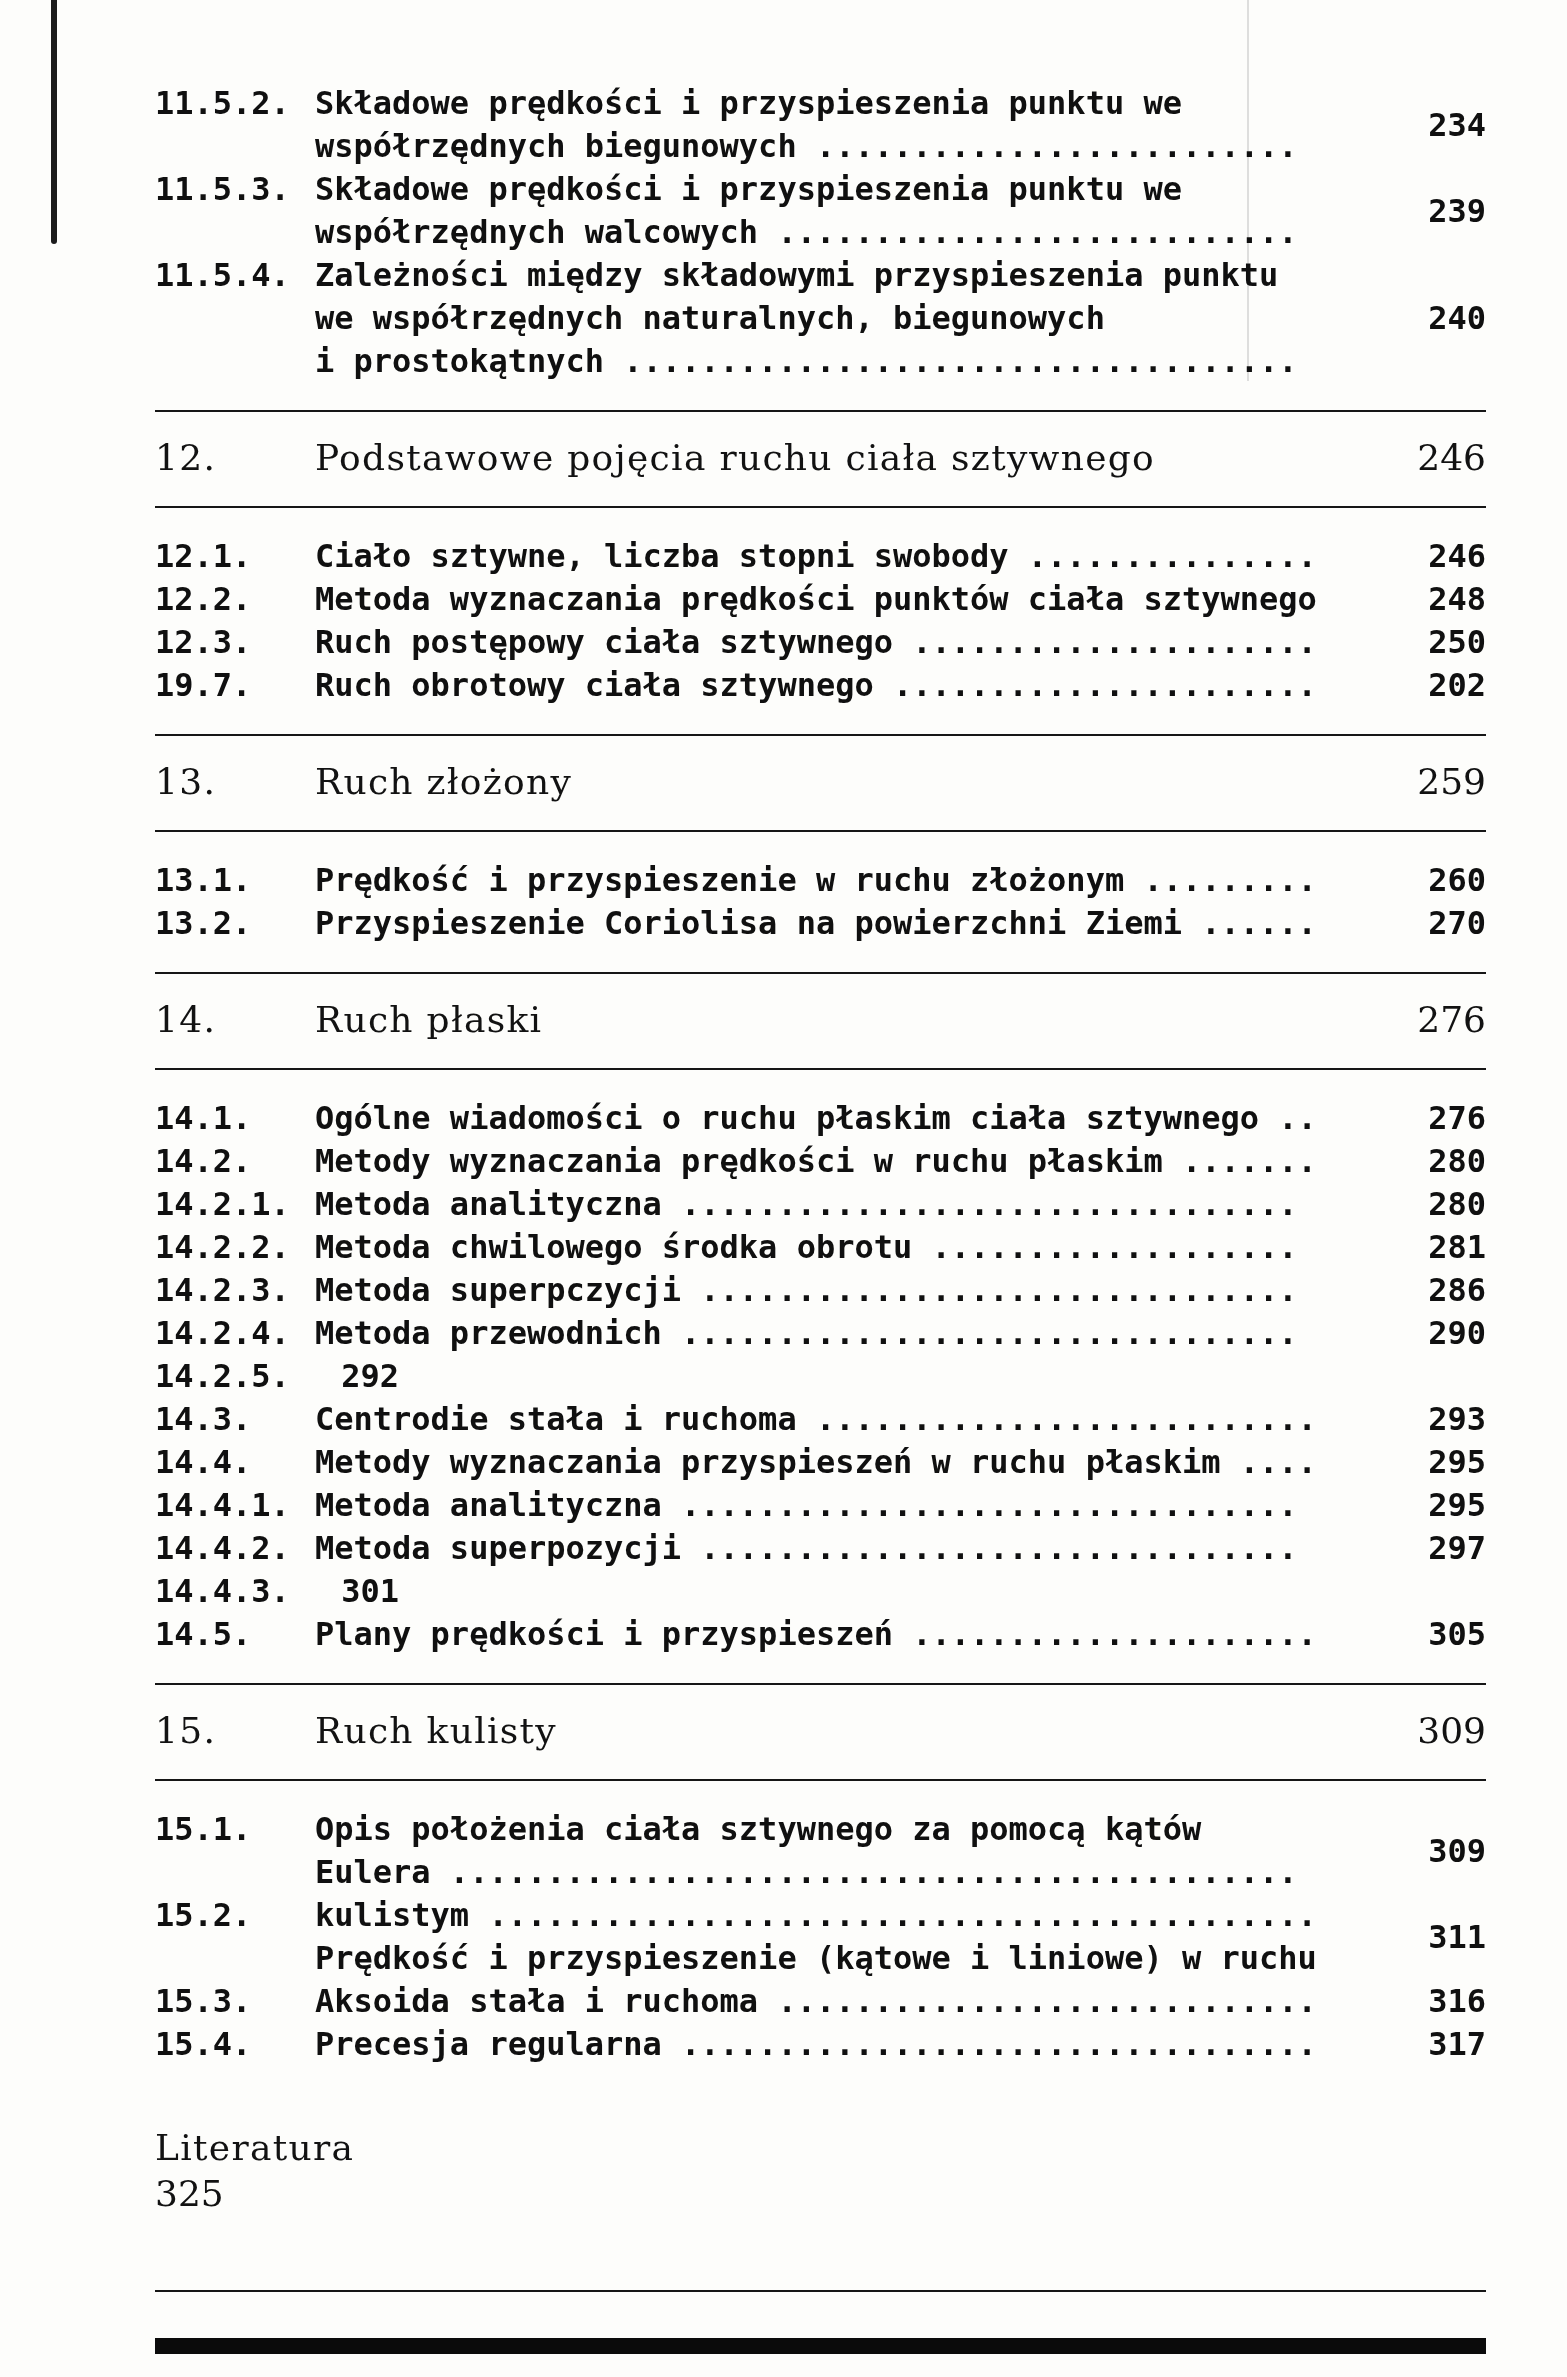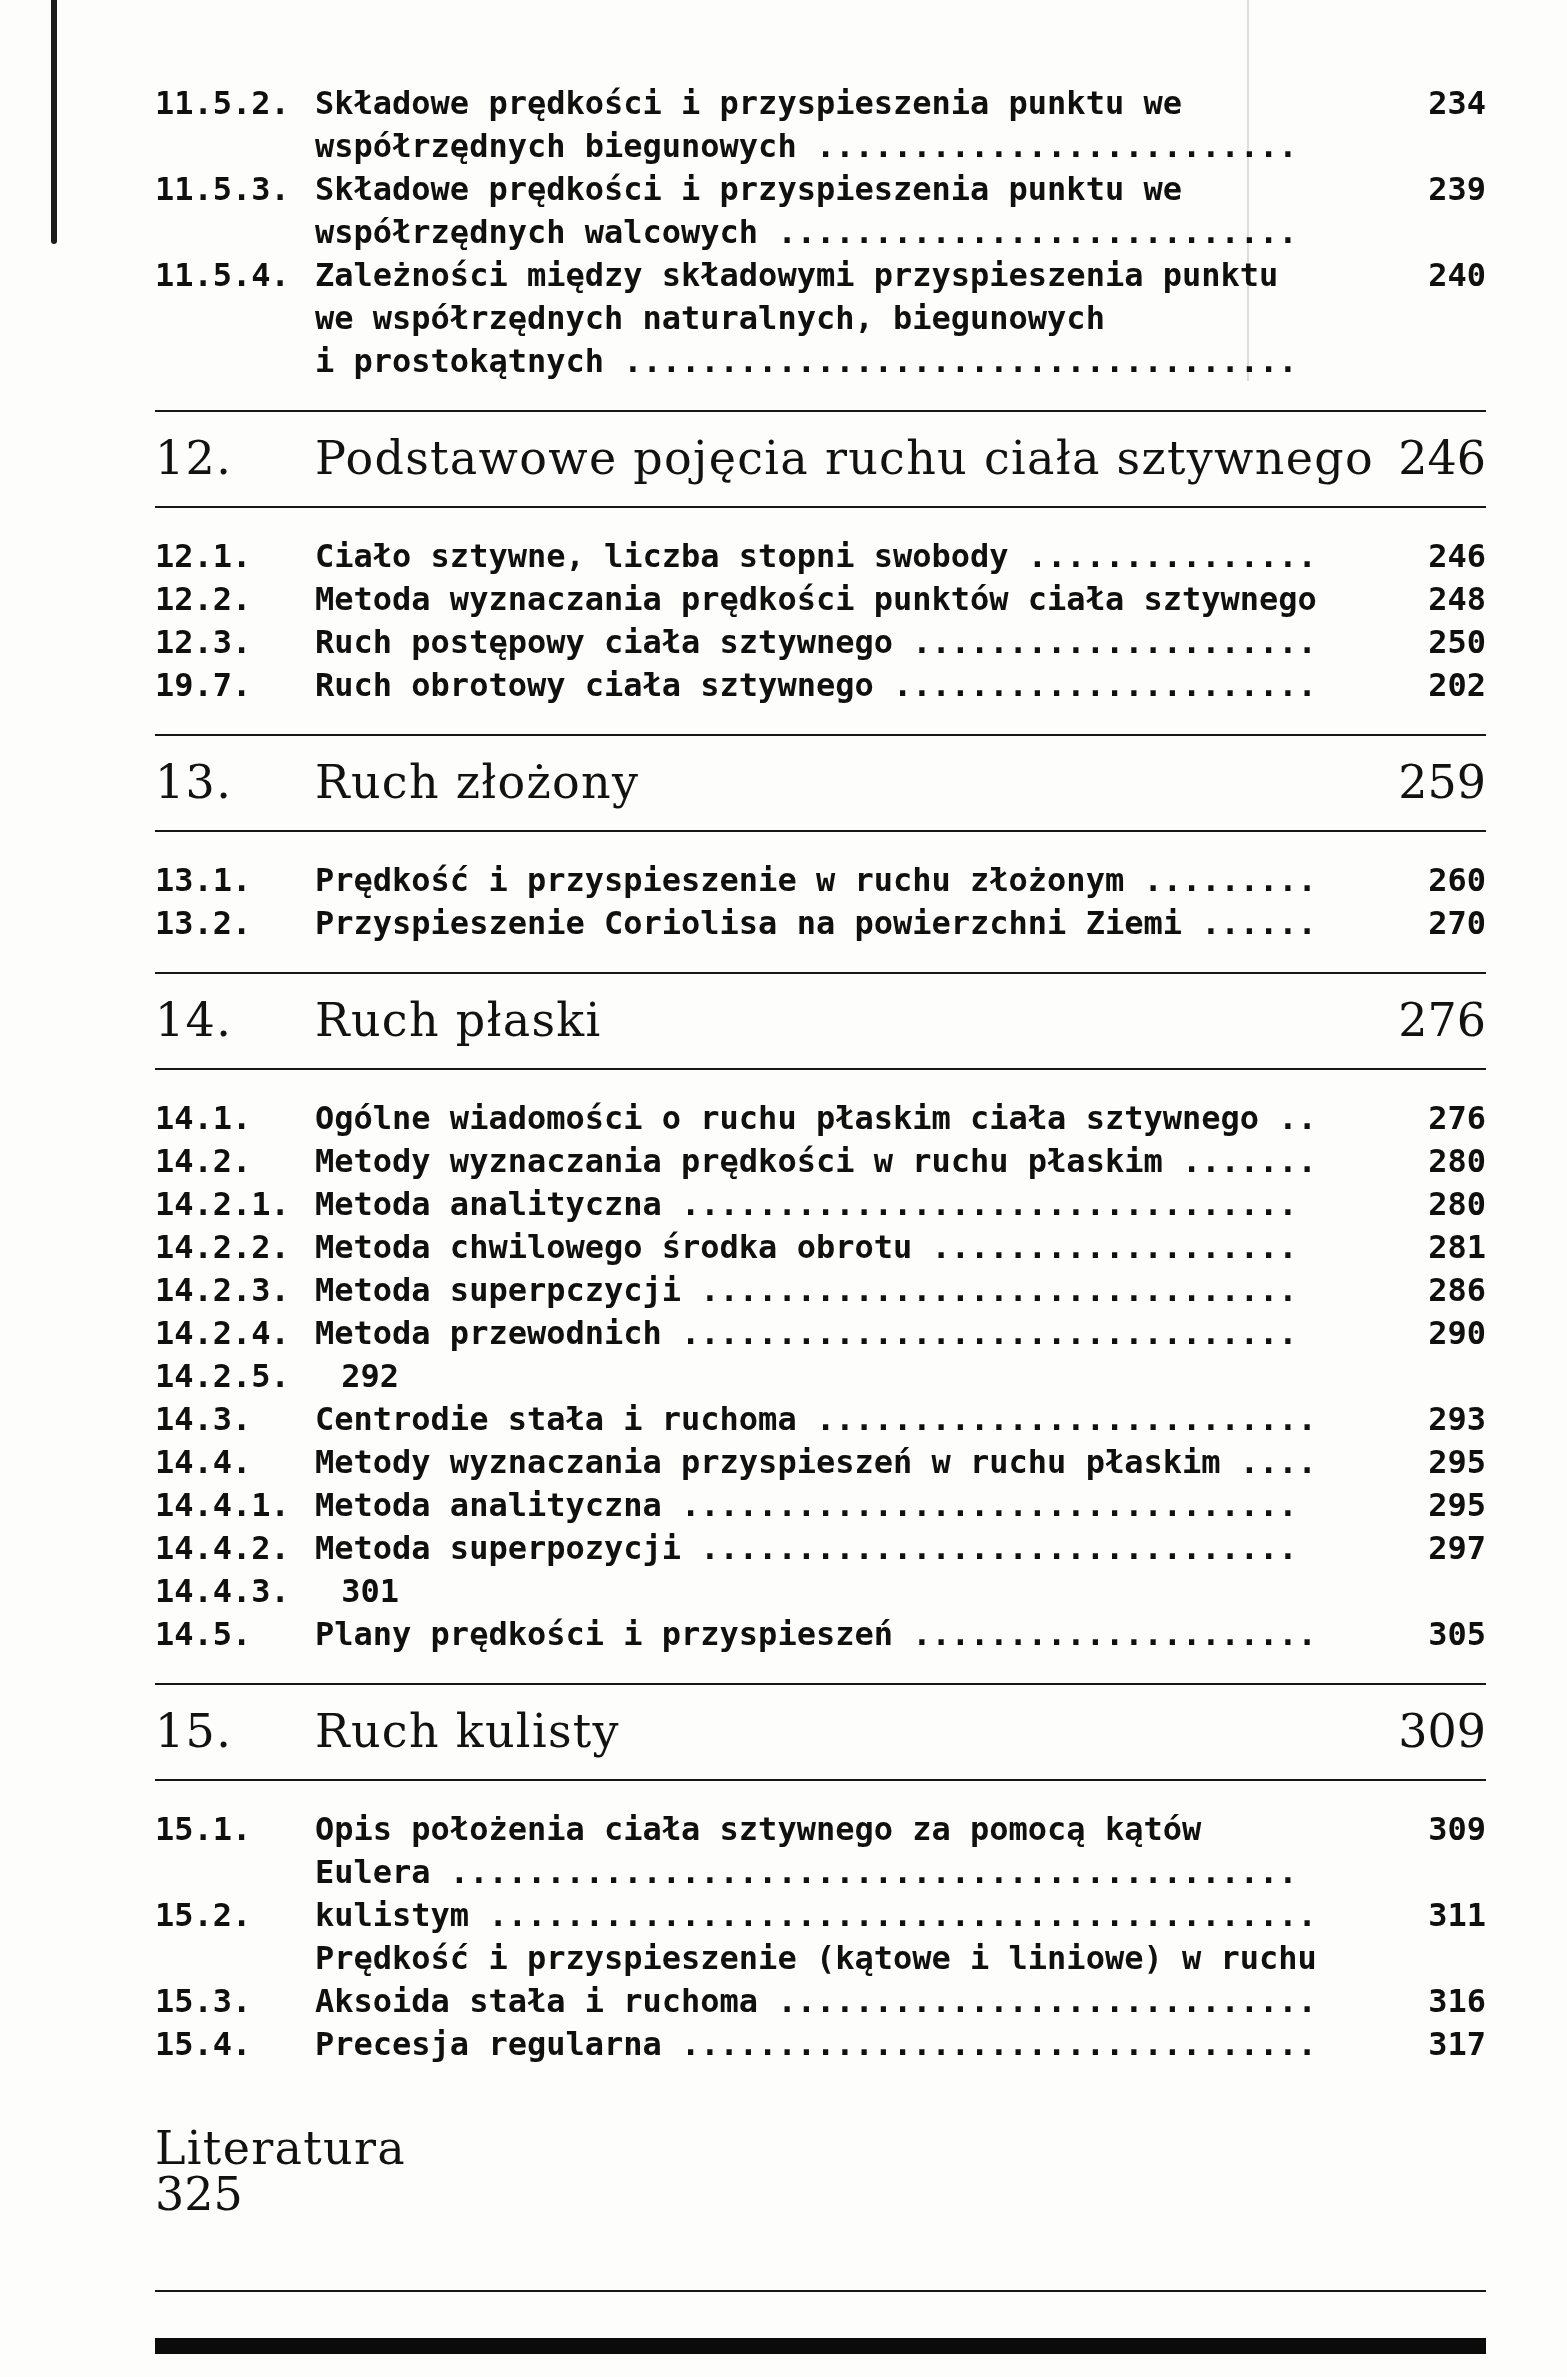--- a/index.html
+++ b/index.html
@@ -29,31 +29,31 @@
   .content {
     position: absolute;
     left: 155px; top: 82px;
     width: 1331px;
     font-size: 32px;
     line-height: 43px;
     font-weight: bold;
   }
   .items { padding: 27px 0; }
   .items.first { padding-top: 0; }
-  .row { display: flex; align-items: flex-start; }
+  .row { display: flex; align-items: center; }
   .num { flex: 0 0 160px; align-self: flex-start; white-space: pre; }
   .title { flex: 1 1 auto; min-width: 0; }
   .ln { white-space: pre; overflow: hidden; }
   .pg { flex: 0 0 84px; text-align: right; }
   .chapter, .footer-row {
     display: flex;
     align-items: baseline;
     font-family: "DejaVu Serif", "Liberation Serif", serif;
     font-weight: normal;
-    font-size: 46px;
+    font-size: 36px;
     line-height: 46px;
     letter-spacing: 1.3px;
     color: #121212;
   }
   .chapter {
     border-top: 2.7px solid #161616;
     border-bottom: 2.7px solid #161616;
     padding: 23px 0 25px;
   }
   .cnum { flex: 0 0 160px; }

